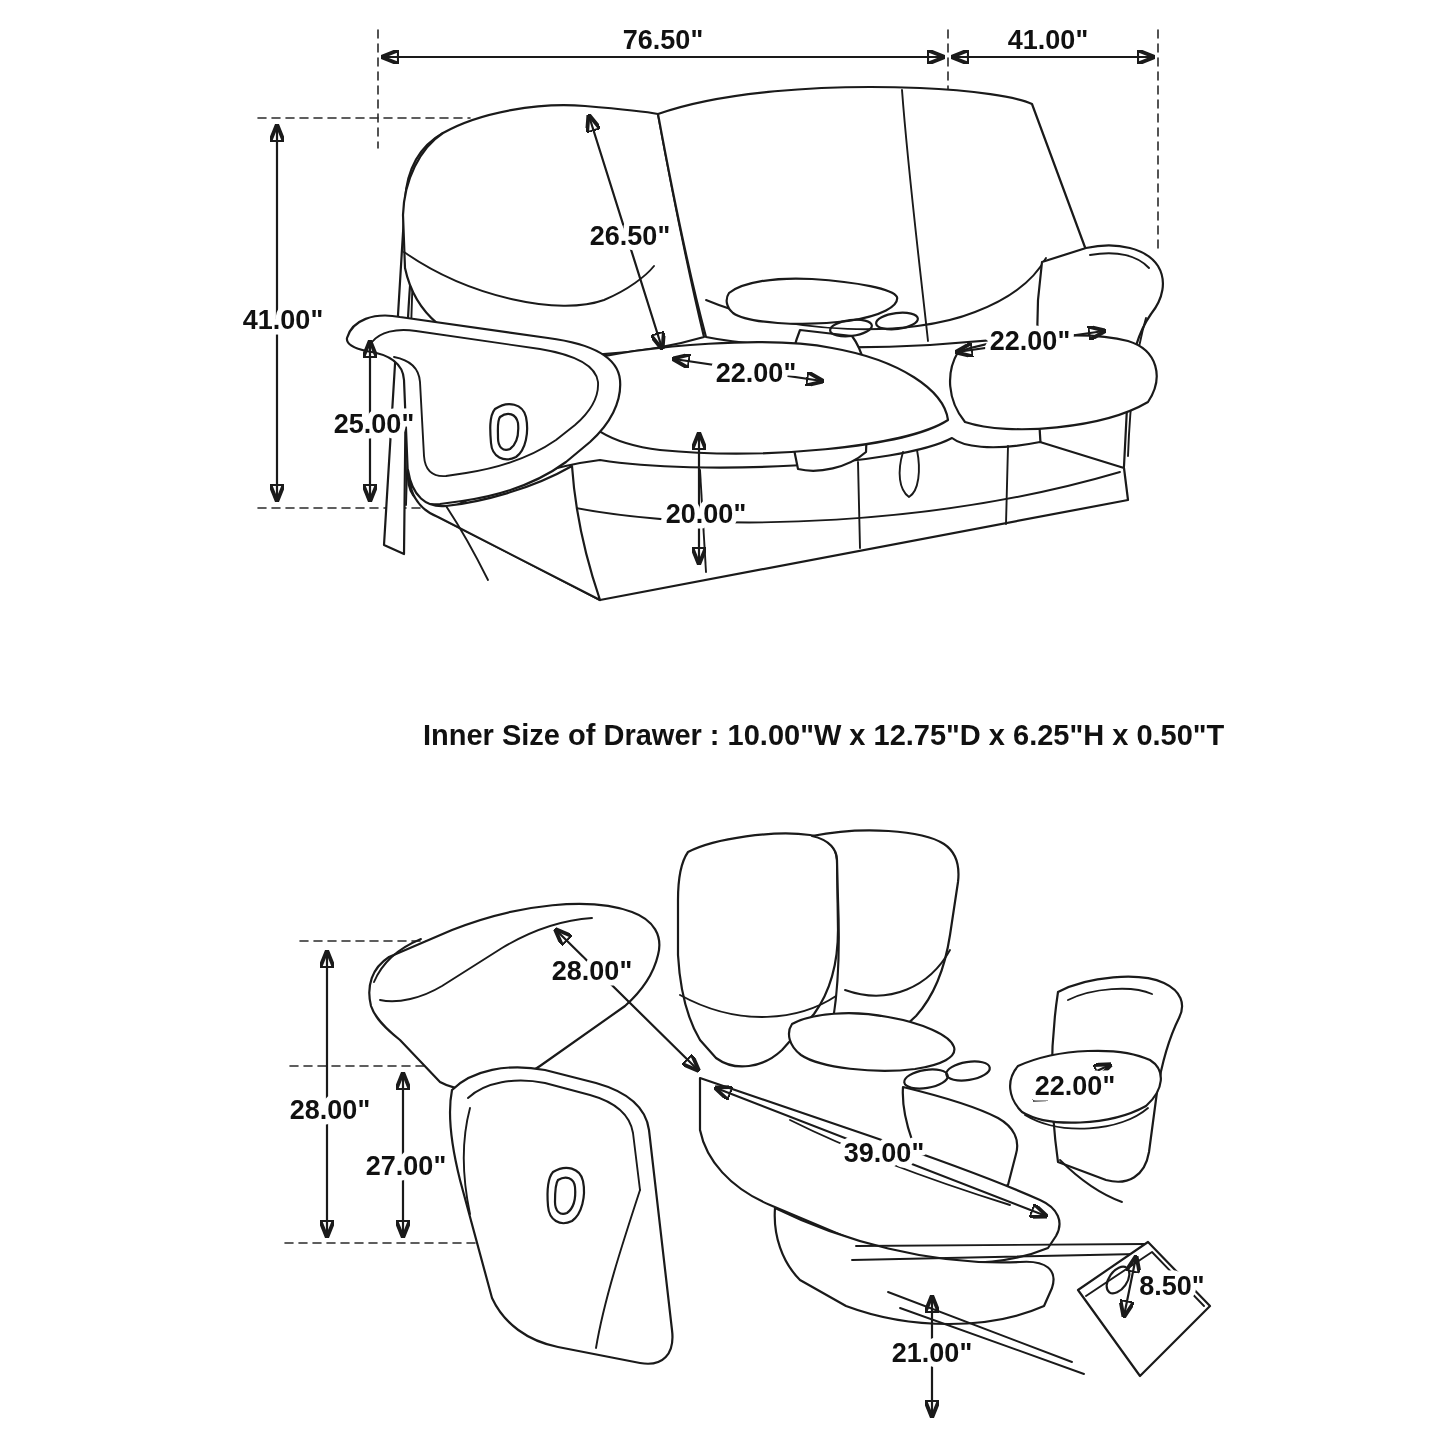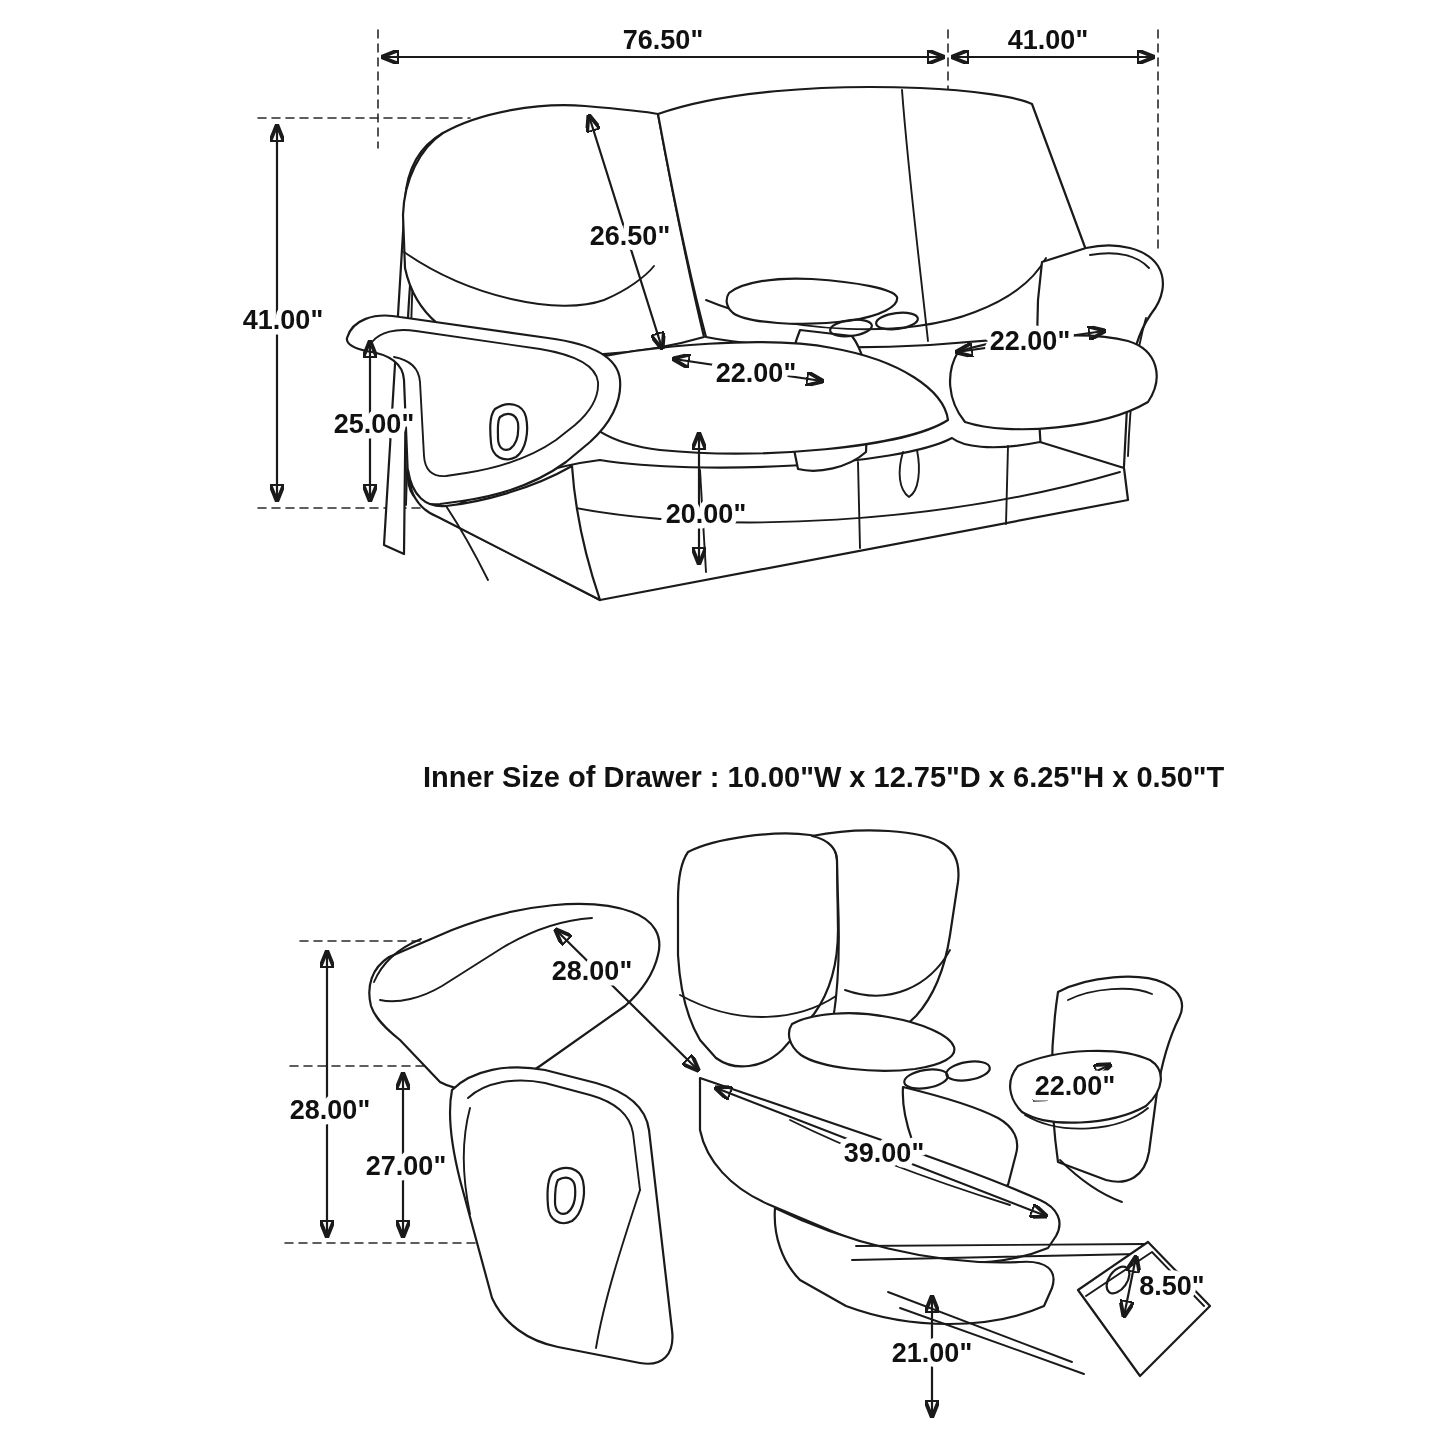--- a/index.html
+++ b/index.html
@@ -9,21 +9,21 @@
   svg path, svg line, svg ellipse{fill:none;stroke:#1a1a1a;stroke-width:2.2;
           stroke-linecap:round;stroke-linejoin:round;}
   svg .fill{fill:#ffffff;}
   svg .thin{stroke-width:1.9;}
   svg .dash{stroke-dasharray:8 6;stroke-width:1.6;stroke:#2a2a2a;}
   svg .dim{stroke-width:2.2;}
   svg text.dim-label{font-family:"Liberation Sans",sans-serif;font-weight:700;font-size:27px;
           fill:#111;text-anchor:middle;paint-order:stroke;stroke:#ffffff;stroke-width:11px;
           stroke-linejoin:round;}
   .note{position:absolute;top:719px;left:423px;font-weight:700;font-size:29px;color:#111;
-          white-space:nowrap;letter-spacing:0px;margin-top:42px;}
+          white-space:nowrap;letter-spacing:0px;}
 </style>
 </head>
 <body>
 
 <div class="canvas">
 
 <svg width="1445" height="1445" viewBox="0 0 1445 1445">
   <defs>
     <marker id="ah" viewBox="0 0 10 8" refX="9" refY="4" markerWidth="8" markerHeight="6.4" orient="auto-start-reverse" markerUnits="strokeWidth">
       <path d="M0,0 L10,4 L0,8 Z" fill="#1a1a1a" stroke="none"></path>

